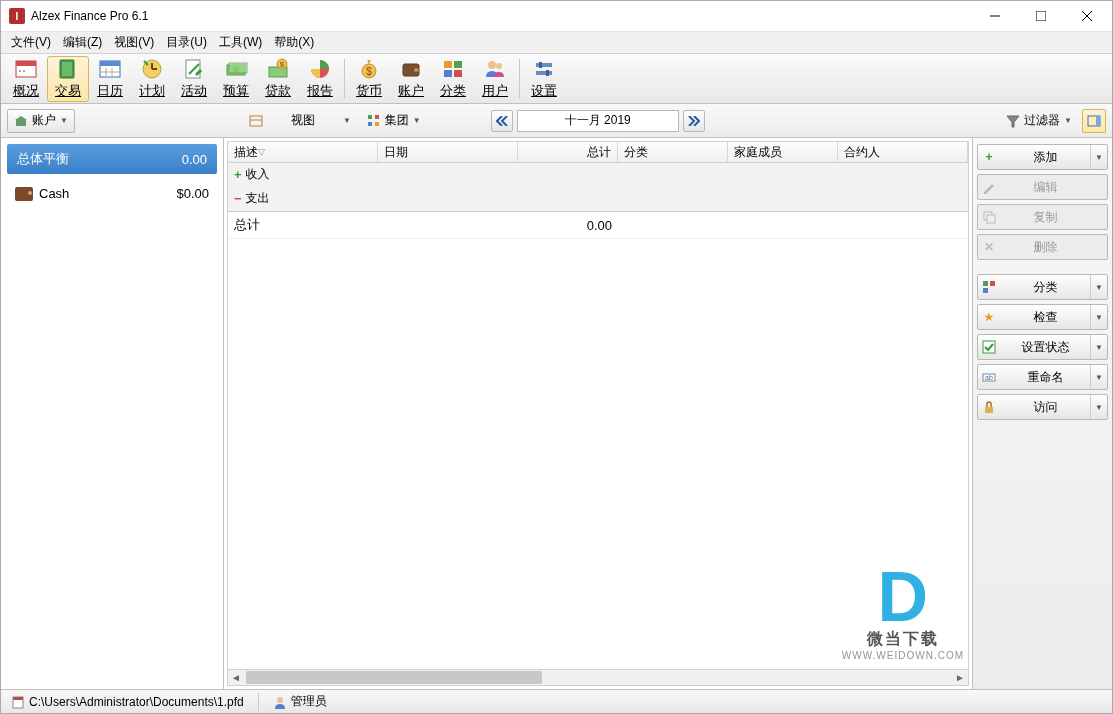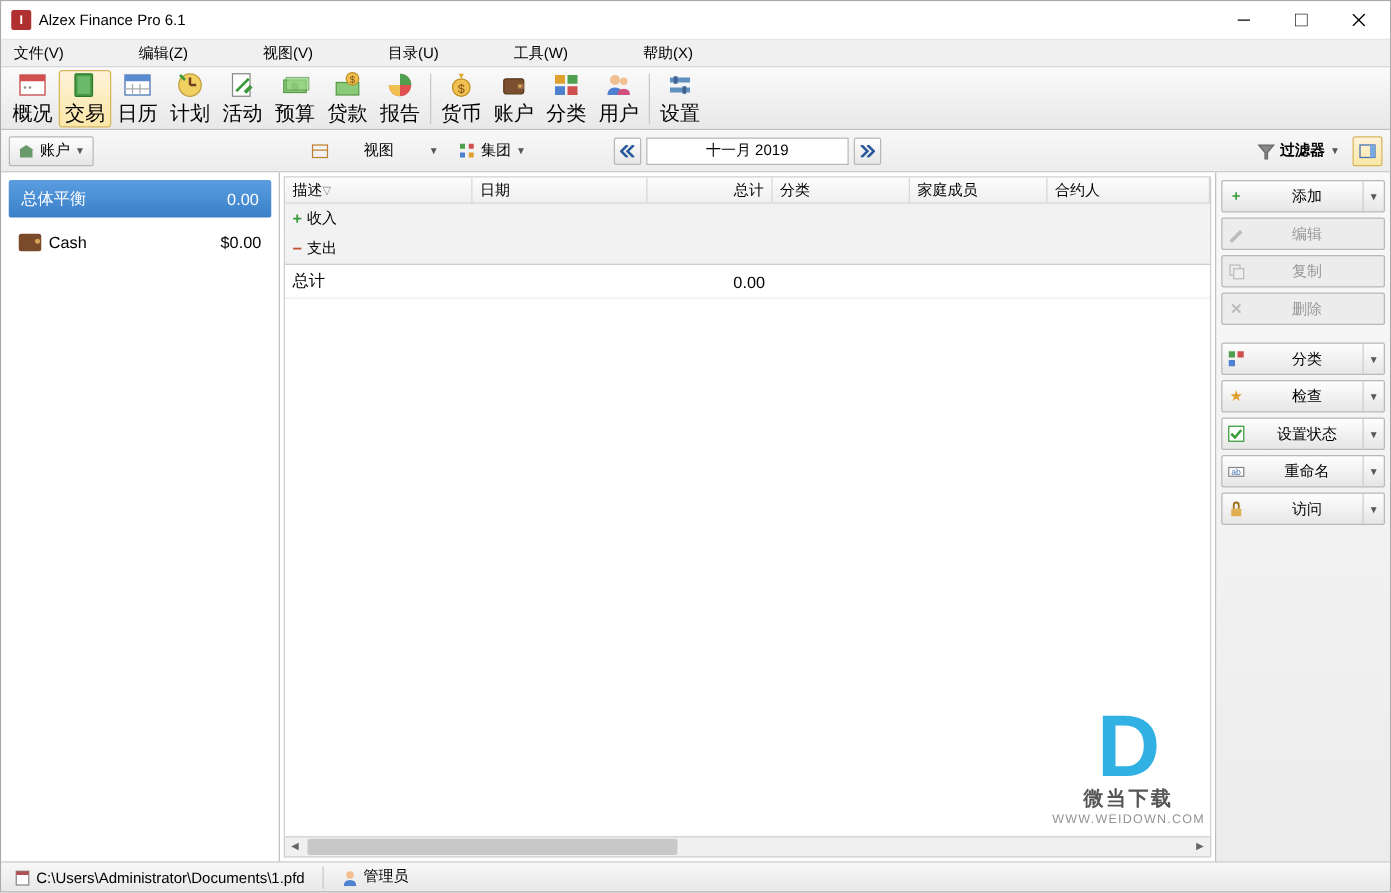--- a/index.html
+++ b/index.html
@@ -6,40 +6,40 @@
 body { background: #fff; width: 1113px; height: 714px; overflow: hidden; border: 1px solid #aaa; }
 
 
 .titlebar { height: 31px; background: #fff; display: flex; align-items: center; padding: 0 2px 0 8px; border-bottom: 1px solid #e5e5e5;}
 .titlebar .app-icon { width: 16px; height: 16px; background: #b03030; border-radius: 2px; display: flex; align-items: center; justify-content: center; color: #fff; font-size: 10px; font-weight: bold; margin-right: 6px;}
 .titlebar .title { font-size: 12px; color: #000; flex: 1; }
 .titlebar .win-btns { display: flex; }
 .titlebar .win-btn { width: 46px; height: 30px; display: flex; align-items: center; justify-content: center; font-size: 12px; }
 
 
-.menubar { height: 22px; display: flex; align-items: center; padding: 0 4px; background: #f0f0f0; border-bottom: 1px solid #d0d0d0; font-size: 12px; gap: 48px; }
+.menubar { height: 22px; display: flex; align-items: center; padding: 0 4px; background: #f0f0f0; border-bottom: 1px solid #d0d0d0; font-size: 12px; }
 .menubar .menu-item { padding: 2px 6px; cursor: default; }
 
 
 .toolbar { height: 50px; background: linear-gradient(#fafafa,#e8e8e8); border-bottom: 1px solid #c0c0c0; display: flex; align-items: center; padding: 2px 4px; }
 .tool-btn { width: 42px; height: 46px; display: flex; flex-direction: column; align-items: center; justify-content: center; border: 1px solid transparent; border-radius: 3px; cursor: default; }
 .tool-btn.active { background: linear-gradient(#fdf3d9,#fbe7a8); border-color: #d9b559; }
 .tool-btn .ticon { width: 24px; height: 24px; display:flex; align-items:center; justify-content:center; }
-.tool-btn .tlabel { font-size: 16px; margin-top: 1px; }
+.tool-btn .tlabel { font-size: 13px; margin-top: 1px; text-decoration: underline; }
 .tool-sep { width: 1px; height: 40px; background: #c8c8c8; margin: 0 3px; }
 
 
 .secbar { height: 34px; background: linear-gradient(#f8f8f8,#ececec); border-bottom: 1px solid #c0c0c0; display: flex; align-items: center; padding: 0 6px; gap: 4px;}
 .sec-btn { height: 24px; padding: 0 6px; display: flex; align-items: center; gap: 4px; border: 1px solid #b8b8b8; background: linear-gradient(#fefefe,#e6e6e6); border-radius: 2px; font-size: 12px; cursor: default; }
 .sec-btn .dd { font-size: 8px; color: #555; }
 .sec-spacer { flex: 1; }
 .datebar { display: flex; align-items: center; gap: 4px; margin-left: 60px;}
 .arrow-btn { width: 22px; height: 22px; border: 1px solid #b8b8b8; background: linear-gradient(#fefefe,#e6e6e6); display:flex; align-items:center; justify-content:center; font-size: 11px; color: #2a5a9c; border-radius: 2px;}
 .date-disp { width: 162px; height: 22px; border: 1px solid #b8b8b8; background: #fff; display:flex; align-items:center; justify-content:center; font-size: 12px; }
-.filter-area { display: flex; align-items: center; gap: 4px; font-weight: bold;}
+.filter-area { display: flex; align-items: center; gap: 4px;}
 .icon-btn { width: 24px; height: 24px; border: 1px solid #b8b8b8; background: linear-gradient(#fefefe,#e6e6e6); border-radius: 2px; display:flex;align-items:center;justify-content:center;font-size:12px;}
 .icon-btn.active{ background: linear-gradient(#fdf3d9,#fbe7a8); border-color: #d9b559;}
 
 
 .main { display: flex; height: calc(714px - 31px - 22px - 50px - 34px - 24px - 2px); }
 .left-panel { width: 223px; border-right: 1px solid #c0c0c0; background: #fff; padding: 6px; }
 .balance-box { background: linear-gradient(#5a9de0,#3a7fc8); color: #fff; height: 30px; display:flex; align-items:center; justify-content:space-between; padding: 0 10px; font-size: 13px; border-radius: 2px;}
 .acct-row { display:flex; align-items:center; justify-content:space-between; padding: 6px 8px; margin-top: 6px; font-size: 13px;}
 .acct-left { display:flex; align-items:center; gap:6px;}
 .wallet-ic { width:18px; height:14px; background:#7a4a2a; border-radius:2px; position:relative;}

